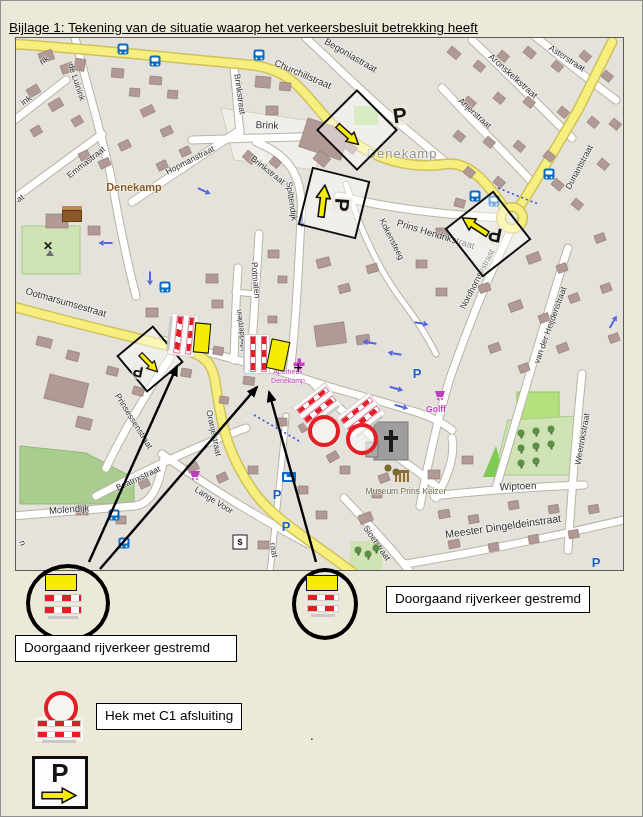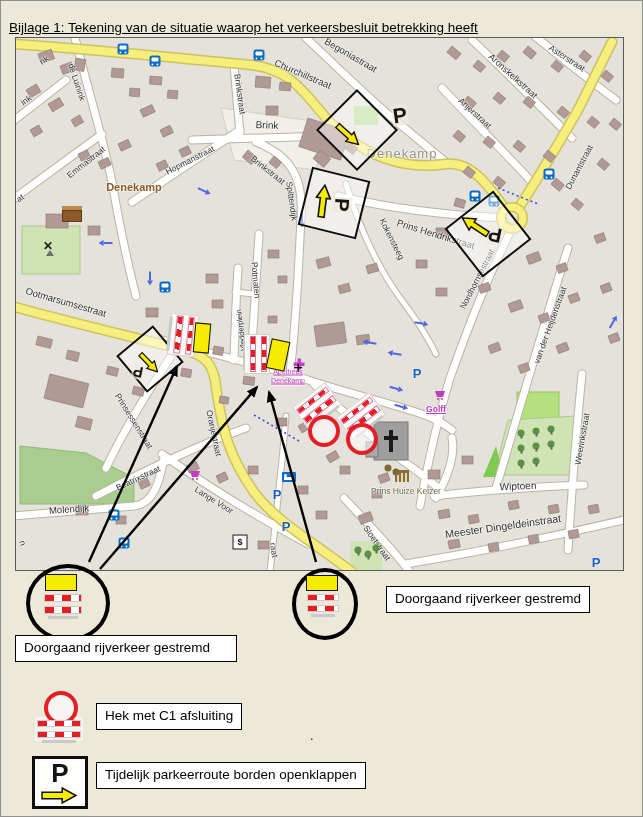--- a/index.html
+++ b/index.html
@@ -6,21 +6,21 @@
   body{font-family:"Liberation Sans",sans-serif;}
   #page{position:relative;width:643px;height:817px;background:#ece9d8;border:1px solid #909090;box-sizing:border-box;overflow:hidden;}
   #title{position:absolute;left:8px;top:19px;font-size:13.5px;color:#000;text-decoration:underline;white-space:nowrap;}
   
   #map{position:absolute;left:14px;top:36px;width:607px;height:532px;background:#e4e2da;border:1px solid #5a5a5a;overflow:hidden;}
   #basemap,#mapfx{position:absolute;left:0;top:0;}
   #overlay{position:absolute;left:0;top:0;width:100%;height:100%;}
   .slabel{position:absolute;font-size:8.5px;color:#2e2e2e;white-space:nowrap;transform:translate(-50%,-50%) rotate(var(--r,0deg));text-shadow:0 0 2px #fff,0 0 2px #fff,0 0 2px #fff;}
   .c-place{color:#92928a;font-size:13px;letter-spacing:1px;}
   .c-brown{color:#8a5a28;font-weight:bold;}
-  .c-magenta{color:#bf3dbf;text-decoration:underline;}
+  .c-magenta{color:#bf3dbf;}
   .c-olive{color:#6b6b49;}
   .icon{position:absolute;transform:translate(-50%,-50%) rotate(var(--r,0deg));}
   .icon-bus{width:11px;height:11px;background:#0a6cc4;border-radius:2.5px;}
   .icon-bus::before{content:"";position:absolute;left:2px;top:2px;width:7px;height:4px;background:#fff;border-radius:1px;}
   .icon-bus::after{content:"";position:absolute;left:2px;bottom:1.5px;width:2px;height:2px;background:#fff;border-radius:50%;box-shadow:5px 0 #fff;}
   .icon-parking{color:#1a5fc8;font-weight:bold;font-size:13px;text-shadow:0 0 2px #fff;}
   .icon-oneway{width:9px;height:2px;background:#5166e0;}
   .icon-oneway::after{content:"";position:absolute;right:-5px;top:-2.5px;border-left:5px solid #5166e0;border-top:3.5px solid transparent;border-bottom:3.5px solid transparent;}
   .icon-hotel{width:14px;height:10px;background:#0a6cc4;border-radius:1px;}
   .icon-hotel::before{content:"";position:absolute;left:2px;bottom:2px;width:10px;height:3px;background:#fff;}
@@ -363,21 +363,21 @@
         <span class="slabel" style="left: 534px; top: 287px; --r: -70deg;">van der Heijdenstraat</span>
         <span class="slabel" style="left: 566px; top: 401px; --r: -80deg;">Weerinkstraat</span>
         <span class="slabel" style="left: 502px; top: 448px; font-size: 10px; --r: -2deg;">Wiptoen</span>
         <span class="slabel" style="left: 487px; top: 488px; font-size: 10.5px; --r: -8deg;">Meester Dingeldeinstraat</span>
         <span class="slabel" style="left: 361px; top: 505px; --r: 55deg;">Sloetstraat</span>
         <span class="slabel" style="left: 198px; top: 462px; --r: 32deg;">Lange Voor</span>
         <span class="slabel" style="left: 53px; top: 471px; font-size: 9.5px; --r: -4deg;">Molendijk</span>
         <span class="slabel" style="left: 122px; top: 440px; --r: -25deg;">Beatrixstraat</span>
         <span class="slabel" style="left: 118px; top: 383px; --r: 58deg;">Prinsessenstraat</span>
         <span class="slabel" style="left: 198px; top: 395px; --r: 78deg;">Oranjestraat</span>
-        <span class="slabel c-olive" style="left: 390px; top: 453px; --r: 0deg;">Prins Huize Keizer</span>
+        <span class="slabel c-olive" style="left: 390px; top: 453px; --r: 0deg;">Museum Prins Keizer</span>
         <span class="slabel c-magenta" style="left: 420px; top: 371px; font-weight: bold; --r: 0deg;">Golff</span>
         <span class="slabel c-magenta" style="left: 272px; top: 333px; font-size: 7px; --r: 0deg;">Apotheek</span>
         <span class="slabel c-magenta" style="left: 272px; top: 342px; font-size: 7px; --r: 0deg;">Denekamp</span>
         <span class="slabel" style="left: 4px; top: 160px; --r: -35deg;">at</span>
         <span class="slabel" style="left: 258px; top: 512px; --r: 80deg;">raat</span>
         <span class="slabel" style="left: 7px; top: 505px; --r: 70deg;">n</span>
         <div class="icon icon-bus" style="left: 107px; top: 11px; --r: 0deg;"></div>
         <div class="icon icon-bus" style="left: 139px; top: 23px; --r: 0deg;"></div>
         <div class="icon icon-bus" style="left: 243px; top: 17px; --r: 0deg;"></div>
         <div class="icon icon-bus" style="left: 149px; top: 249px; --r: 0deg;"></div>
@@ -500,21 +500,20 @@
   <div class="llegs" style="left:41px;top:739px;width:34px;height:3px;"></div>
   <div class="lbox" style="left:95px;top:702px;text-align:center;">Hek met C1 afsluiting</div>
   <div id="stray-dot" style="left:309px;top:727px;">.</div>
 
   <div id="psign" style="left:31px;top:755px;width:50px;height:47px;">
     <div class="P">P</div>
     <svg width="40" height="17" viewBox="0 0 34 16" style="position:absolute;left:4px;top:28px;">
       <path d="M1 5 L20 5 L20 1 L33 8 L20 15 L20 11 L1 11 Z" fill="#f5ec00" stroke="#111" stroke-width="1.4"></path>
     </svg>
   </div>
-  <div class="lbox" style="left:95px;top:761px;">Tijdelijk parkeerroute borden openklappen</div>
 
   <svg id="annot" width="643" height="817" viewBox="0 0 643 817">
     <defs>
       <marker id="ah" markerUnits="userSpaceOnUse" markerWidth="13" markerHeight="11" refX="10" refY="5" orient="auto">
         <path d="M0 0 L12 5 L0 10 Z" fill="#000"></path>
       </marker>
     </defs>
   <line x1="88" y1="561" x2="176" y2="365" stroke="#000" stroke-width="2.4" marker-end="url(#ah)"></line>
       <line x1="99" y1="568" x2="256" y2="386" stroke="#000" stroke-width="2.4" marker-end="url(#ah)"></line>
       <line x1="315" y1="561" x2="268" y2="391" stroke="#000" stroke-width="2.4" marker-end="url(#ah)"></line>

